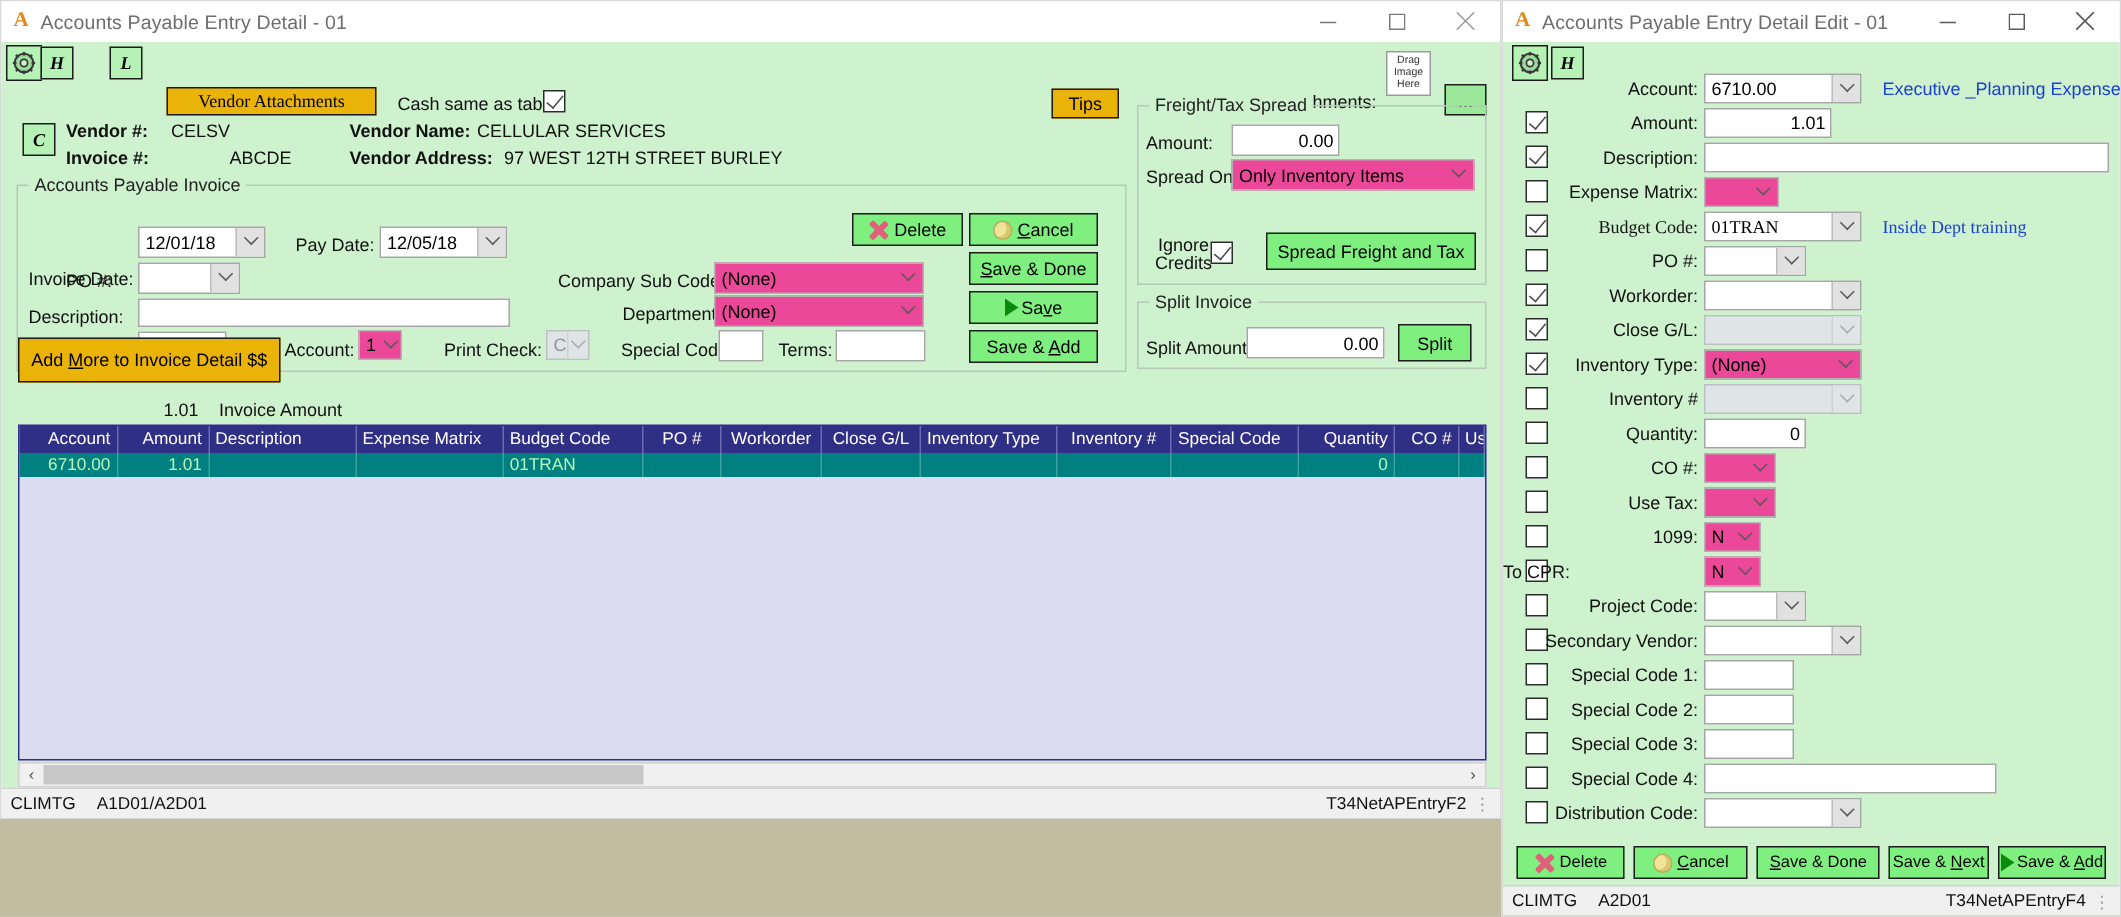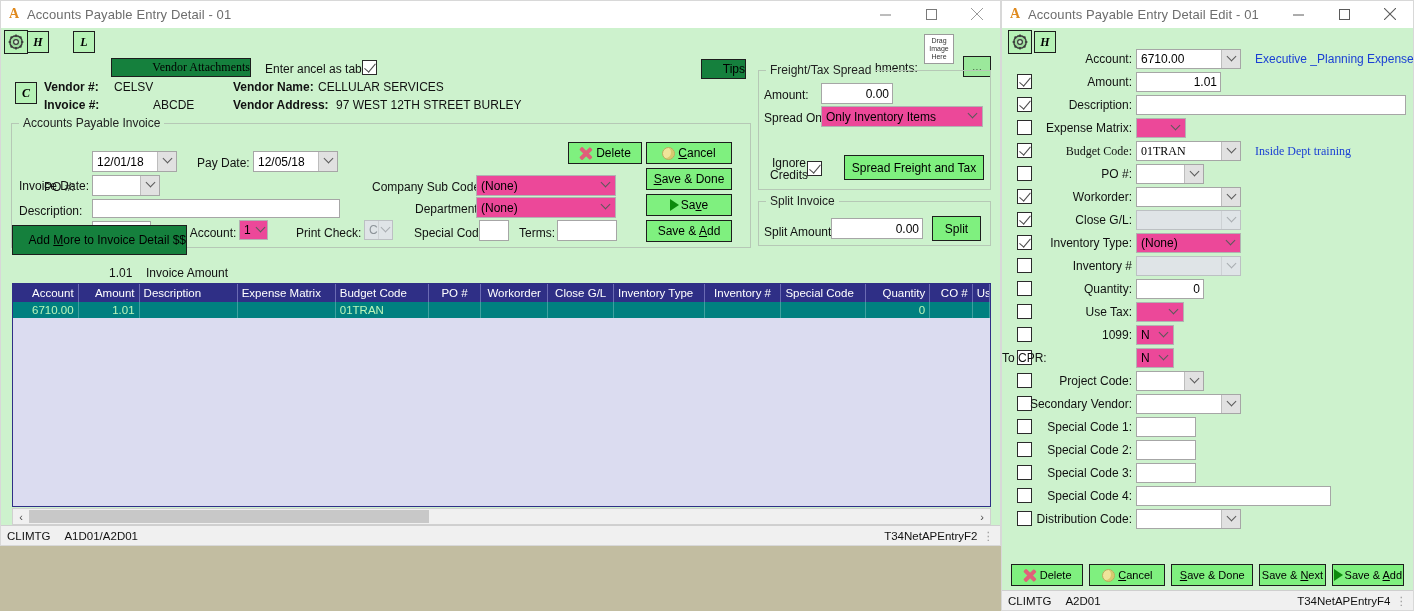--- a/index.html
+++ b/index.html
@@ -81,21 +81,21 @@
     width:5px; height:10px; border-right:1.8px solid #4a4a4a;
     border-bottom:1.8px solid #4a4a4a; transform:rotate(40deg);
   }
 
   
   .btn {
     background:#7ff07f; border:1px solid #1d1d1d;
     display:flex; align-items:center; justify-content:center;
     font-size:12px; color:#000; cursor:default; white-space:nowrap;
   }
-  .btn.lt { background:#15803d;justify-content:flex-end; }
+  .btn.lt { background:#eab308; }
   .btn u { text-decoration:underline; }
 
   .iconbtn {
     width:22px; height:22px; background:#b6f2b6;
     border:1px solid #1d1d1d; display:flex;
     align-items:center; justify-content:center;
     font-family:"Liberation Serif", serif; font-style:italic;
     font-weight:bold; font-size:12px;
   }
   .gear {
@@ -215,21 +215,21 @@
     </div>
     <div class="iconbtn" style="position:absolute;left:26px;top:3px;">
       <span>H</span>
     </div>
     <div class="iconbtn" style="position:absolute;left:72px;top:3px;">
       <span>L</span>
     </div>
     <div class="btn lt" style="position:absolute;left:110px;top:30px;width:140px;height:19px;font-family:'Liberation Serif',serif;">
       <span>Vendor Attachments</span>
     </div>
-    <div class="lbl" style="position:absolute;left:264px;top:34px;">Enter ancel as tab</div>
+    <div class="lbl" style="position:absolute;left:264px;top:34px;">Cash same as tab</div>
     <div class="cb on" style="position:absolute;left:361px;top:32px;"></div>
 
     <div class="iconbtn" style="position:absolute;left:14px;top:54px;">
       <span>C</span>
     </div>
 
     <div class="lbl lbl-b" style="position:absolute;left:43px;top:52px;">Vendor #:</div>
     <div class="lbl" style="position:absolute;left:113px;top:52px;">CELSV</div>
     <div class="lbl lbl-b" style="position:absolute;left:43px;top:70px;">Invoice #:</div>
     <div class="lbl" style="position:absolute;left:152px;top:70px;">ABCDE</div>
@@ -561,20 +561,30 @@
             </span>
           </div>
         </div>
         <div style="position: relative; height: 23px;">
           <div class="cb" style="position: absolute; left: 15px; top: 3px;"></div>
           <div class="lbl" style="position: absolute; left: 0px; width: 130px; top: 4px; text-align: right;">Quantity:</div>
           <input class="tf num" value="0" style="position: absolute; left: 134px; top: 1px; width: 68px; height: 20px;">
         </div>
         <div style="position: relative; height: 23px;">
           <div class="cb" style="position: absolute; left: 15px; top: 3px;"></div>
+          <div class="lbl" style="position: absolute; left: 0px; width: 130px; top: 4px; text-align: right;">CO #:</div>
+          <div class="combo flat" style="position: absolute; left: 134px; top: 1px; width: 48px; height: 20px;">
+            <span></span>
+            <span class="arrow">
+              <i class="chev"></i>
+            </span>
+          </div>
+        </div>
+        <div style="position: relative; height: 23px;">
+          <div class="cb" style="position: absolute; left: 15px; top: 3px;"></div>
           <div class="lbl" style="position: absolute; left: 0px; width: 130px; top: 4px; text-align: right;">Use Tax:</div>
           <div class="combo flat" style="position: absolute; left: 134px; top: 1px; width: 48px; height: 20px;">
             <span></span>
             <span class="arrow">
               <i class="chev"></i>
             </span>
           </div>
         </div>
         <div style="position: relative; height: 23px;">
           <div class="cb" style="position: absolute; left: 15px; top: 3px;"></div>

